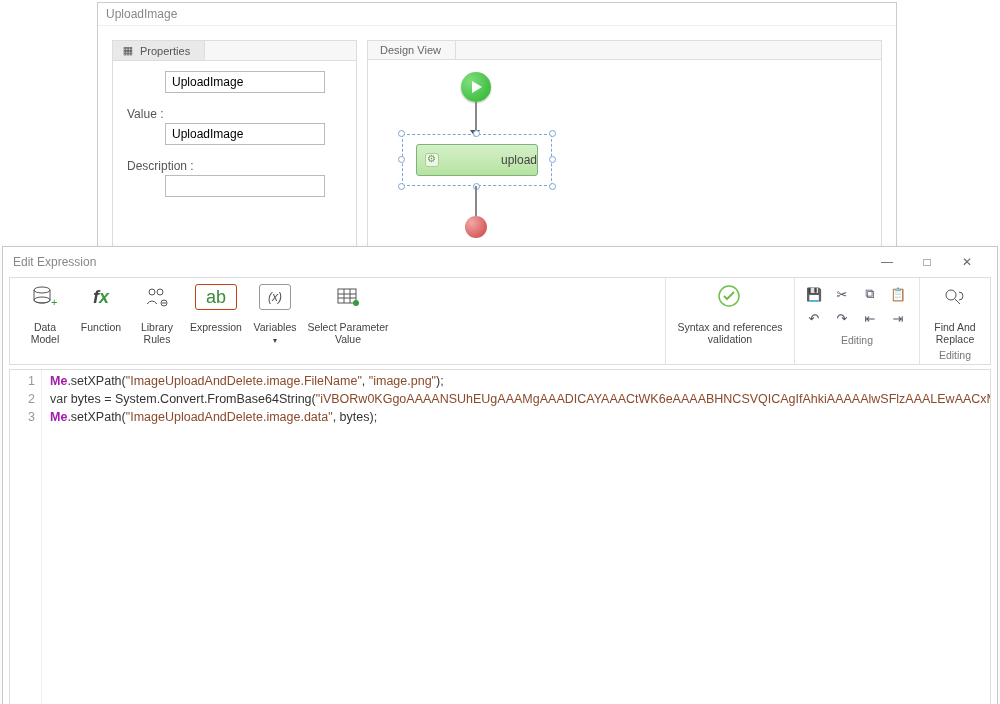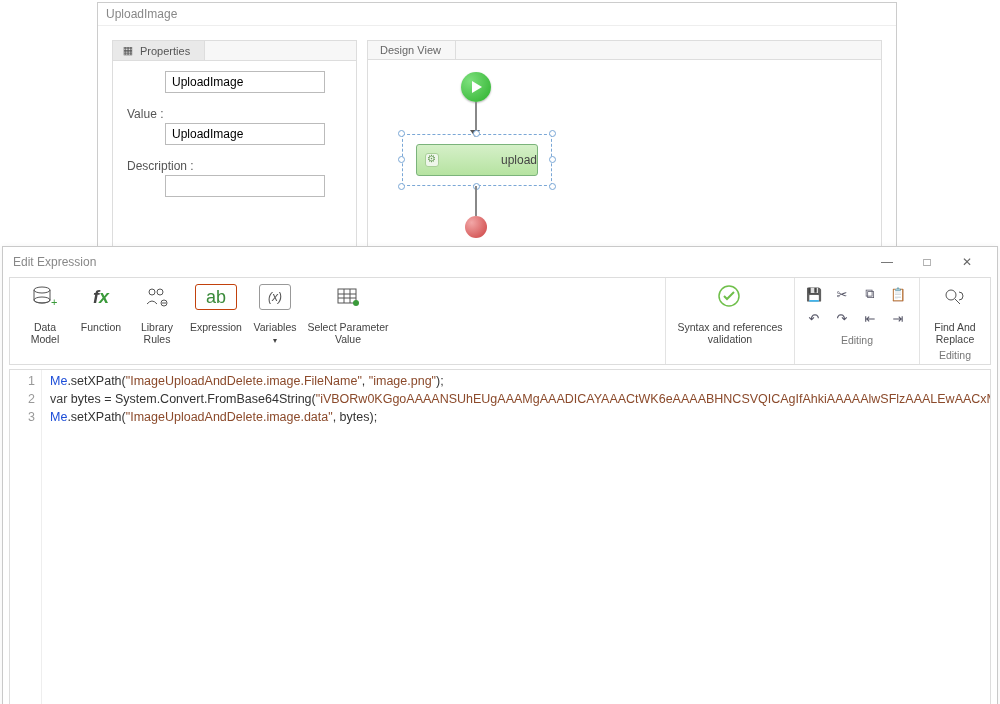--- a/index.html
+++ b/index.html
@@ -56,21 +56,21 @@
   .small-icons { display:grid; grid-template-columns: repeat(4, 24px); grid-template-rows: repeat(2, 22px); gap: 2px 4px; }
   .sico { width:22px; height:20px; display:flex; align-items:center; justify-content:center; font-size:13px; color:#556; border-radius:2px; }
 
   
   .code-wrap { flex:1; margin: 4px 6px 0 6px; border: 1px solid #ddd; display:flex; flex-direction:column; min-height:0; }
   .code-inner { flex:1; display:flex; overflow:hidden; font-family: Consolas, "Courier New", monospace; font-size: 12.5px; }
   .gutter { width: 32px; border-right: 1px solid #eee; background:#fff; color:#999; text-align:right; padding: 2px 6px 2px 2px; }
   .gutter div { height: 18px; line-height:18px; }
   .code-lines { flex:1; padding: 2px 8px; white-space: pre; overflow: hidden; }
   .code-lines .line { height:18px; line-height:18px; }
-  .kw-blue { color: #1d4ed8; }
+  .kw-blue { color: #a21caf; font-weight: bold; }
   .kw-red { color: #404040; }
   .kw-brown { color: #8b4a2b; }
   .hscroll { height: 15px; border-top: 1px solid #e5e5e5; position:relative; background:#f7f7f7; display:flex; align-items:center; }
   .hscroll .arrow { width:15px; text-align:center; font-size:10px; color:#666; }
   .hscroll .track { flex:1; height:13px; position:relative; }
   .hscroll .thumb { position:absolute; left:0; top:0; bottom:0; width:72%; background:#d9d9d9; border:1px solid #c9c9c9; }
 
   
   .footer { display:flex; align-items:center; padding: 6px 10px; gap: 8px; border-top: 1px solid #eee; }
   .footer .help { width:16px; height:16px; border:1px solid #999; border-radius:50%; display:flex; align-items:center; justify-content:center; font-size:11px; color:#555; }

